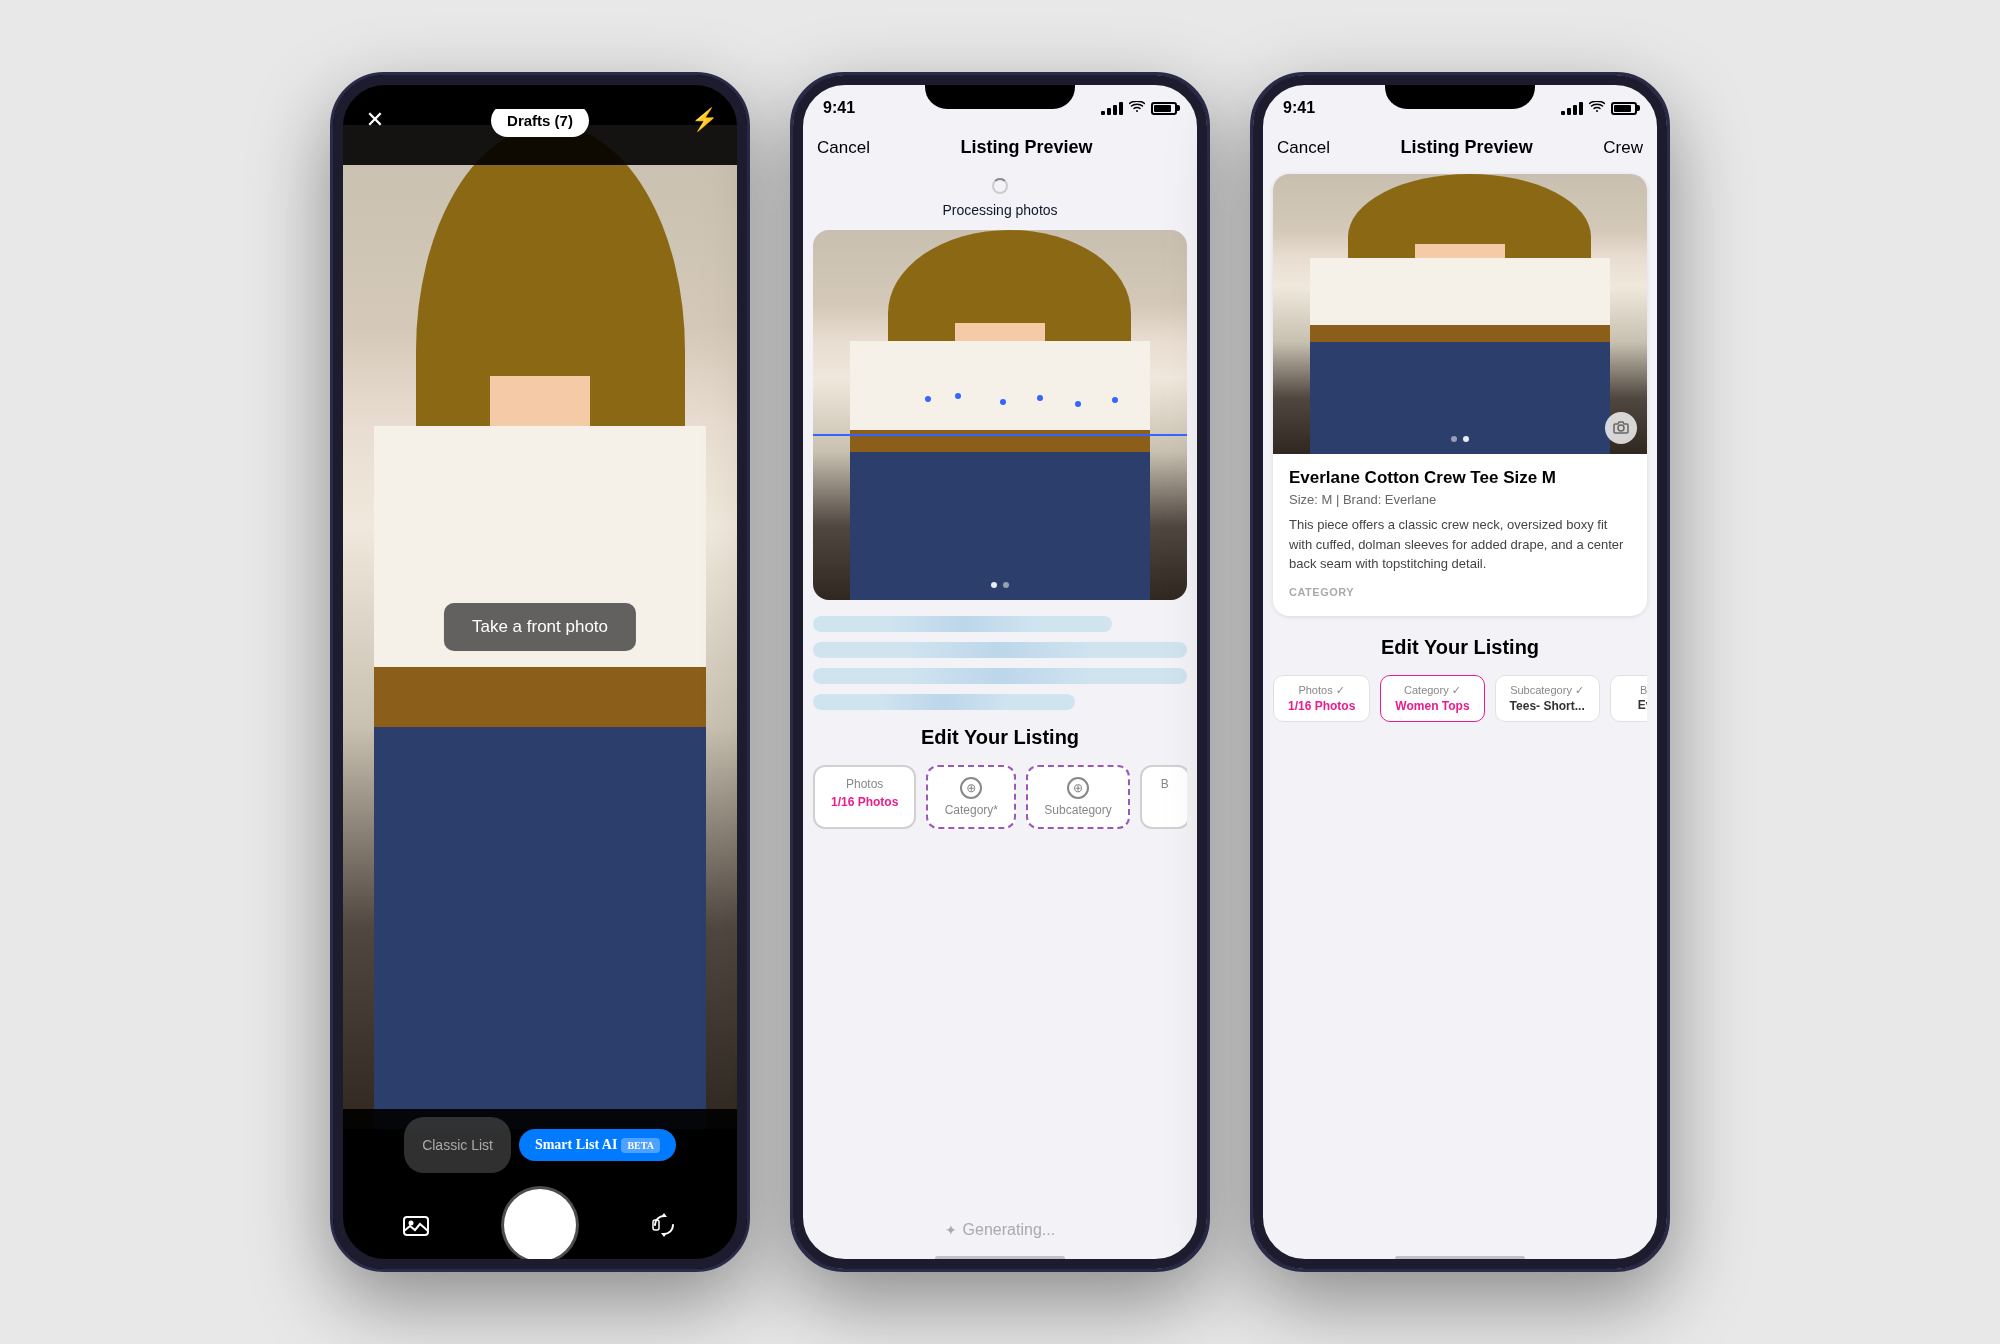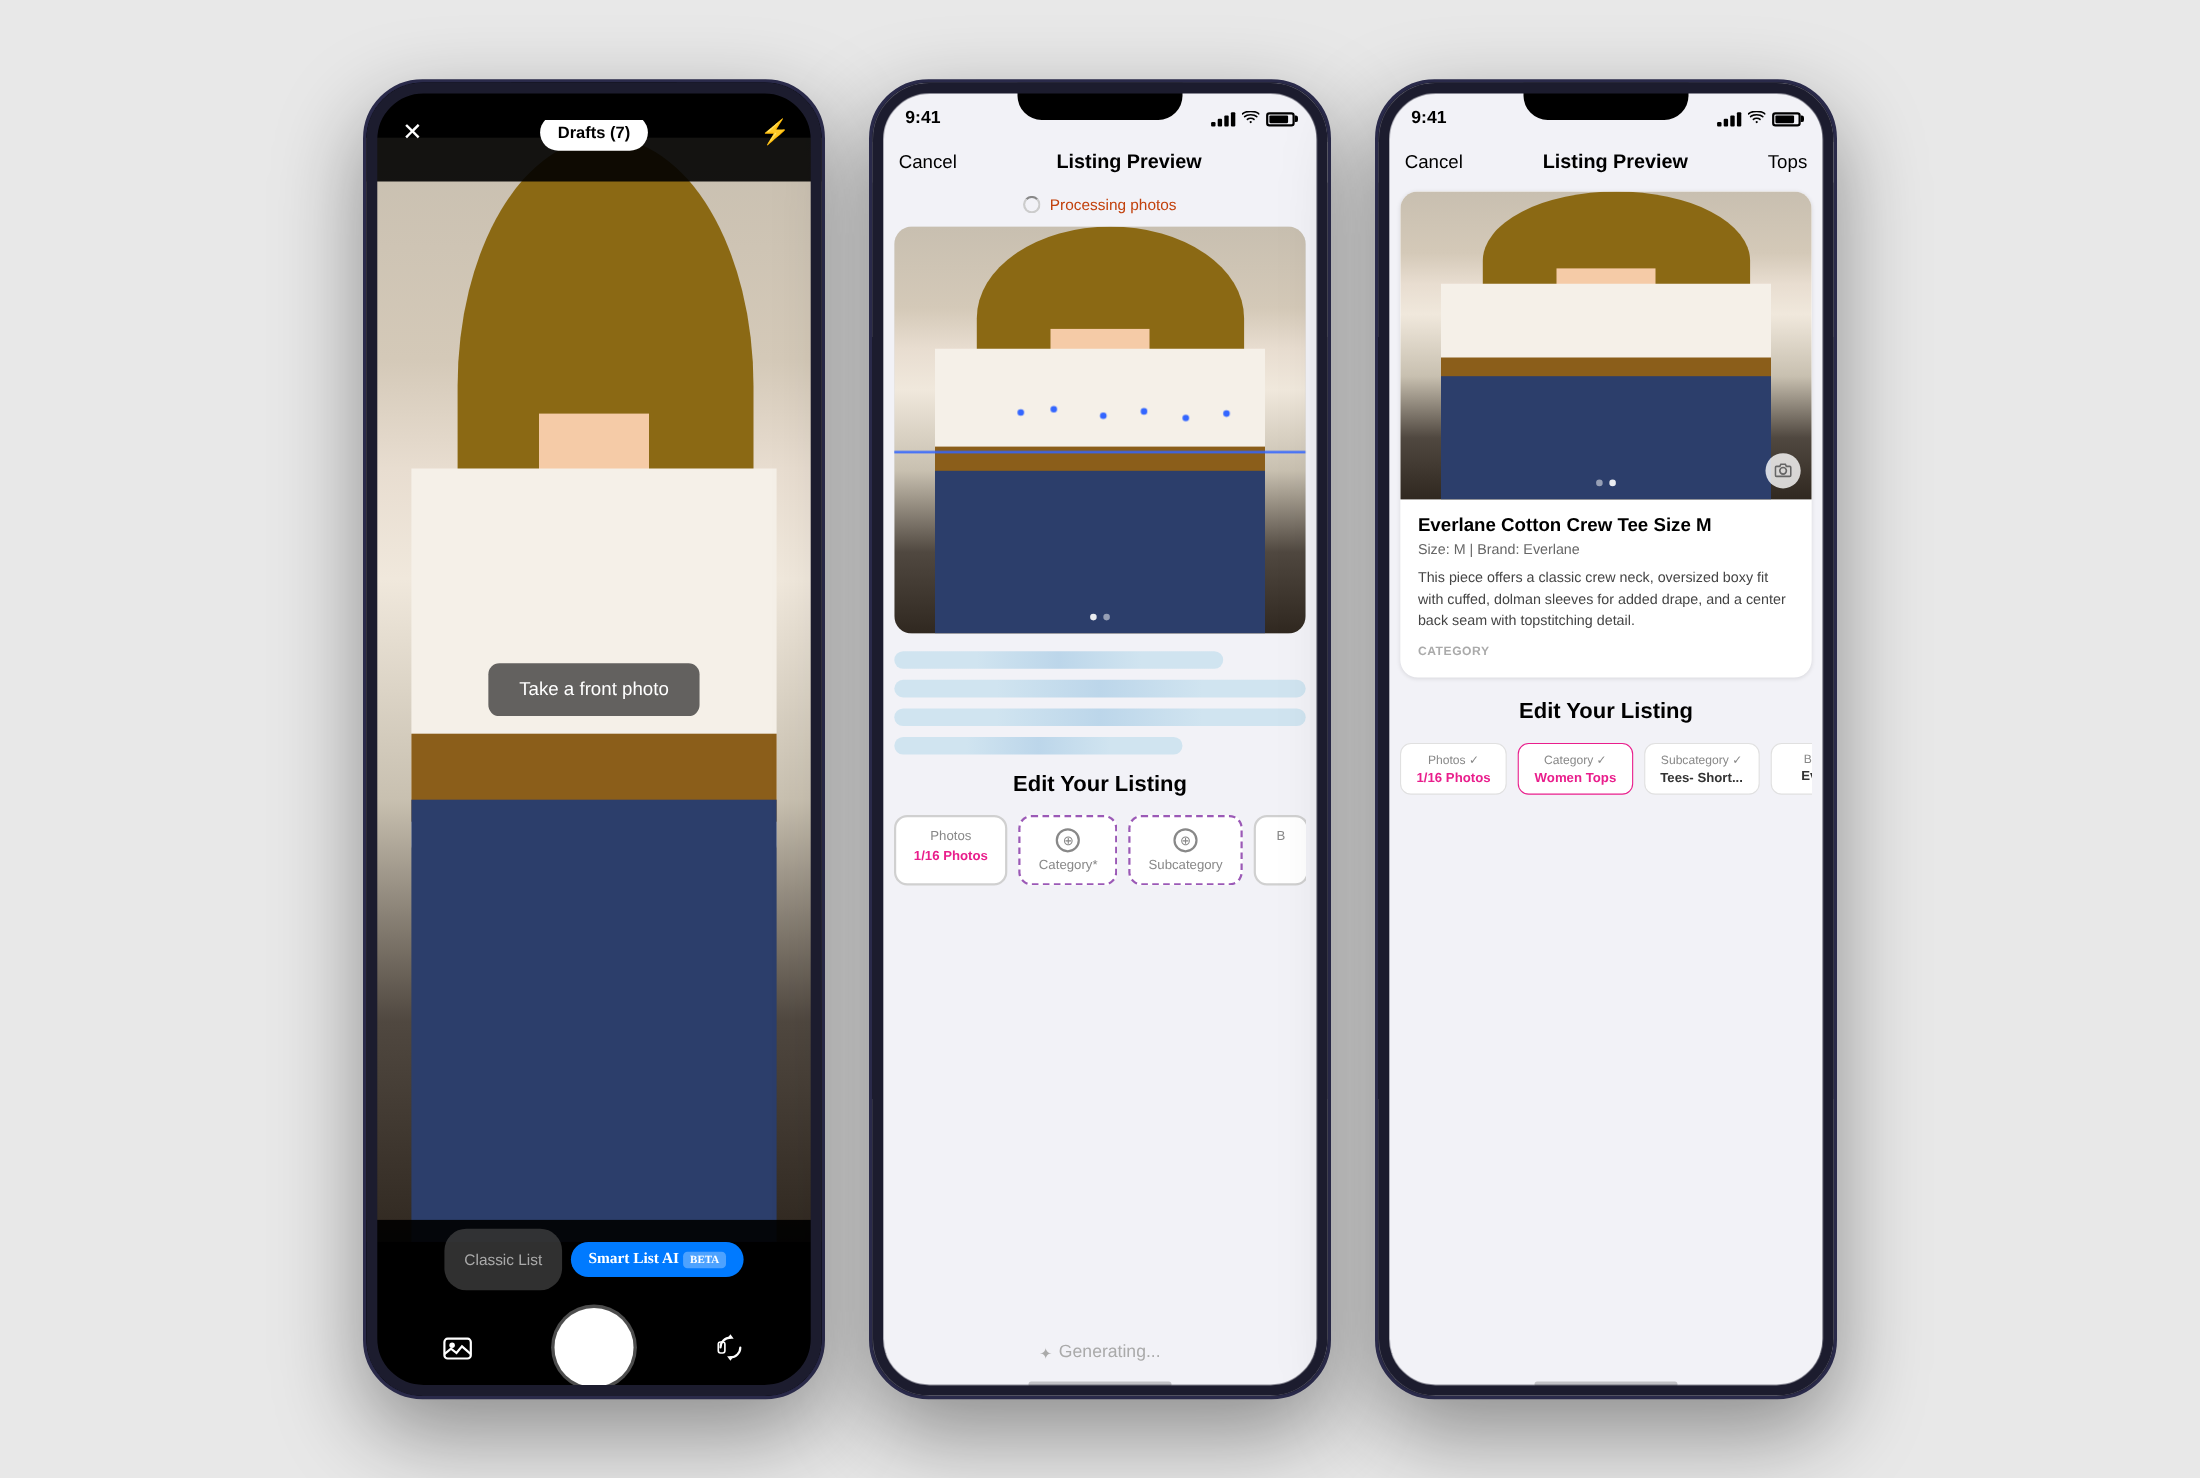--- a/index.html
+++ b/index.html
@@ -295,26 +295,27 @@
     .nav-next {
       font-size: 17px;
       color: #000;
       font-weight: 400;
     }
 
     
     .processing-banner {
       text-align: center;
       padding: 12px;
-      color: #c2410c;
+      color: #0f172a;
       font-size: 14px;
       display: flex;
       align-items: center;
       justify-content: center;
       gap: 8px;
+      flex-direction: column;
     }
 
     .spinner-icon {
       display: inline-block;
       width: 16px;
       height: 16px;
       border: 2px solid #ccc;
       border-top-color: #888;
       border-radius: 50%;
       animation: spin 1s linear infinite;
@@ -963,21 +964,21 @@
           <div class="battery-icon">
             <div class="battery-fill"></div>
             <div class="battery-tip"></div>
           </div>
         </div>
       </div>
 
       <div class="nav-bar">
         <span class="nav-cancel">Cancel</span>
         <span class="nav-title">Listing Preview</span>
-        <span class="nav-next">Tops</span>
+        <span class="nav-next">Crew</span>
       </div>
 
       <div class="listing-card">
         <div class="listing-card-image">
           <div class="person-img">
             <div class="hair"></div>
             <div class="skin-neck"></div>
             <div class="necklace"></div>
             <div class="shirt"></div>
             <div class="belt"></div>

